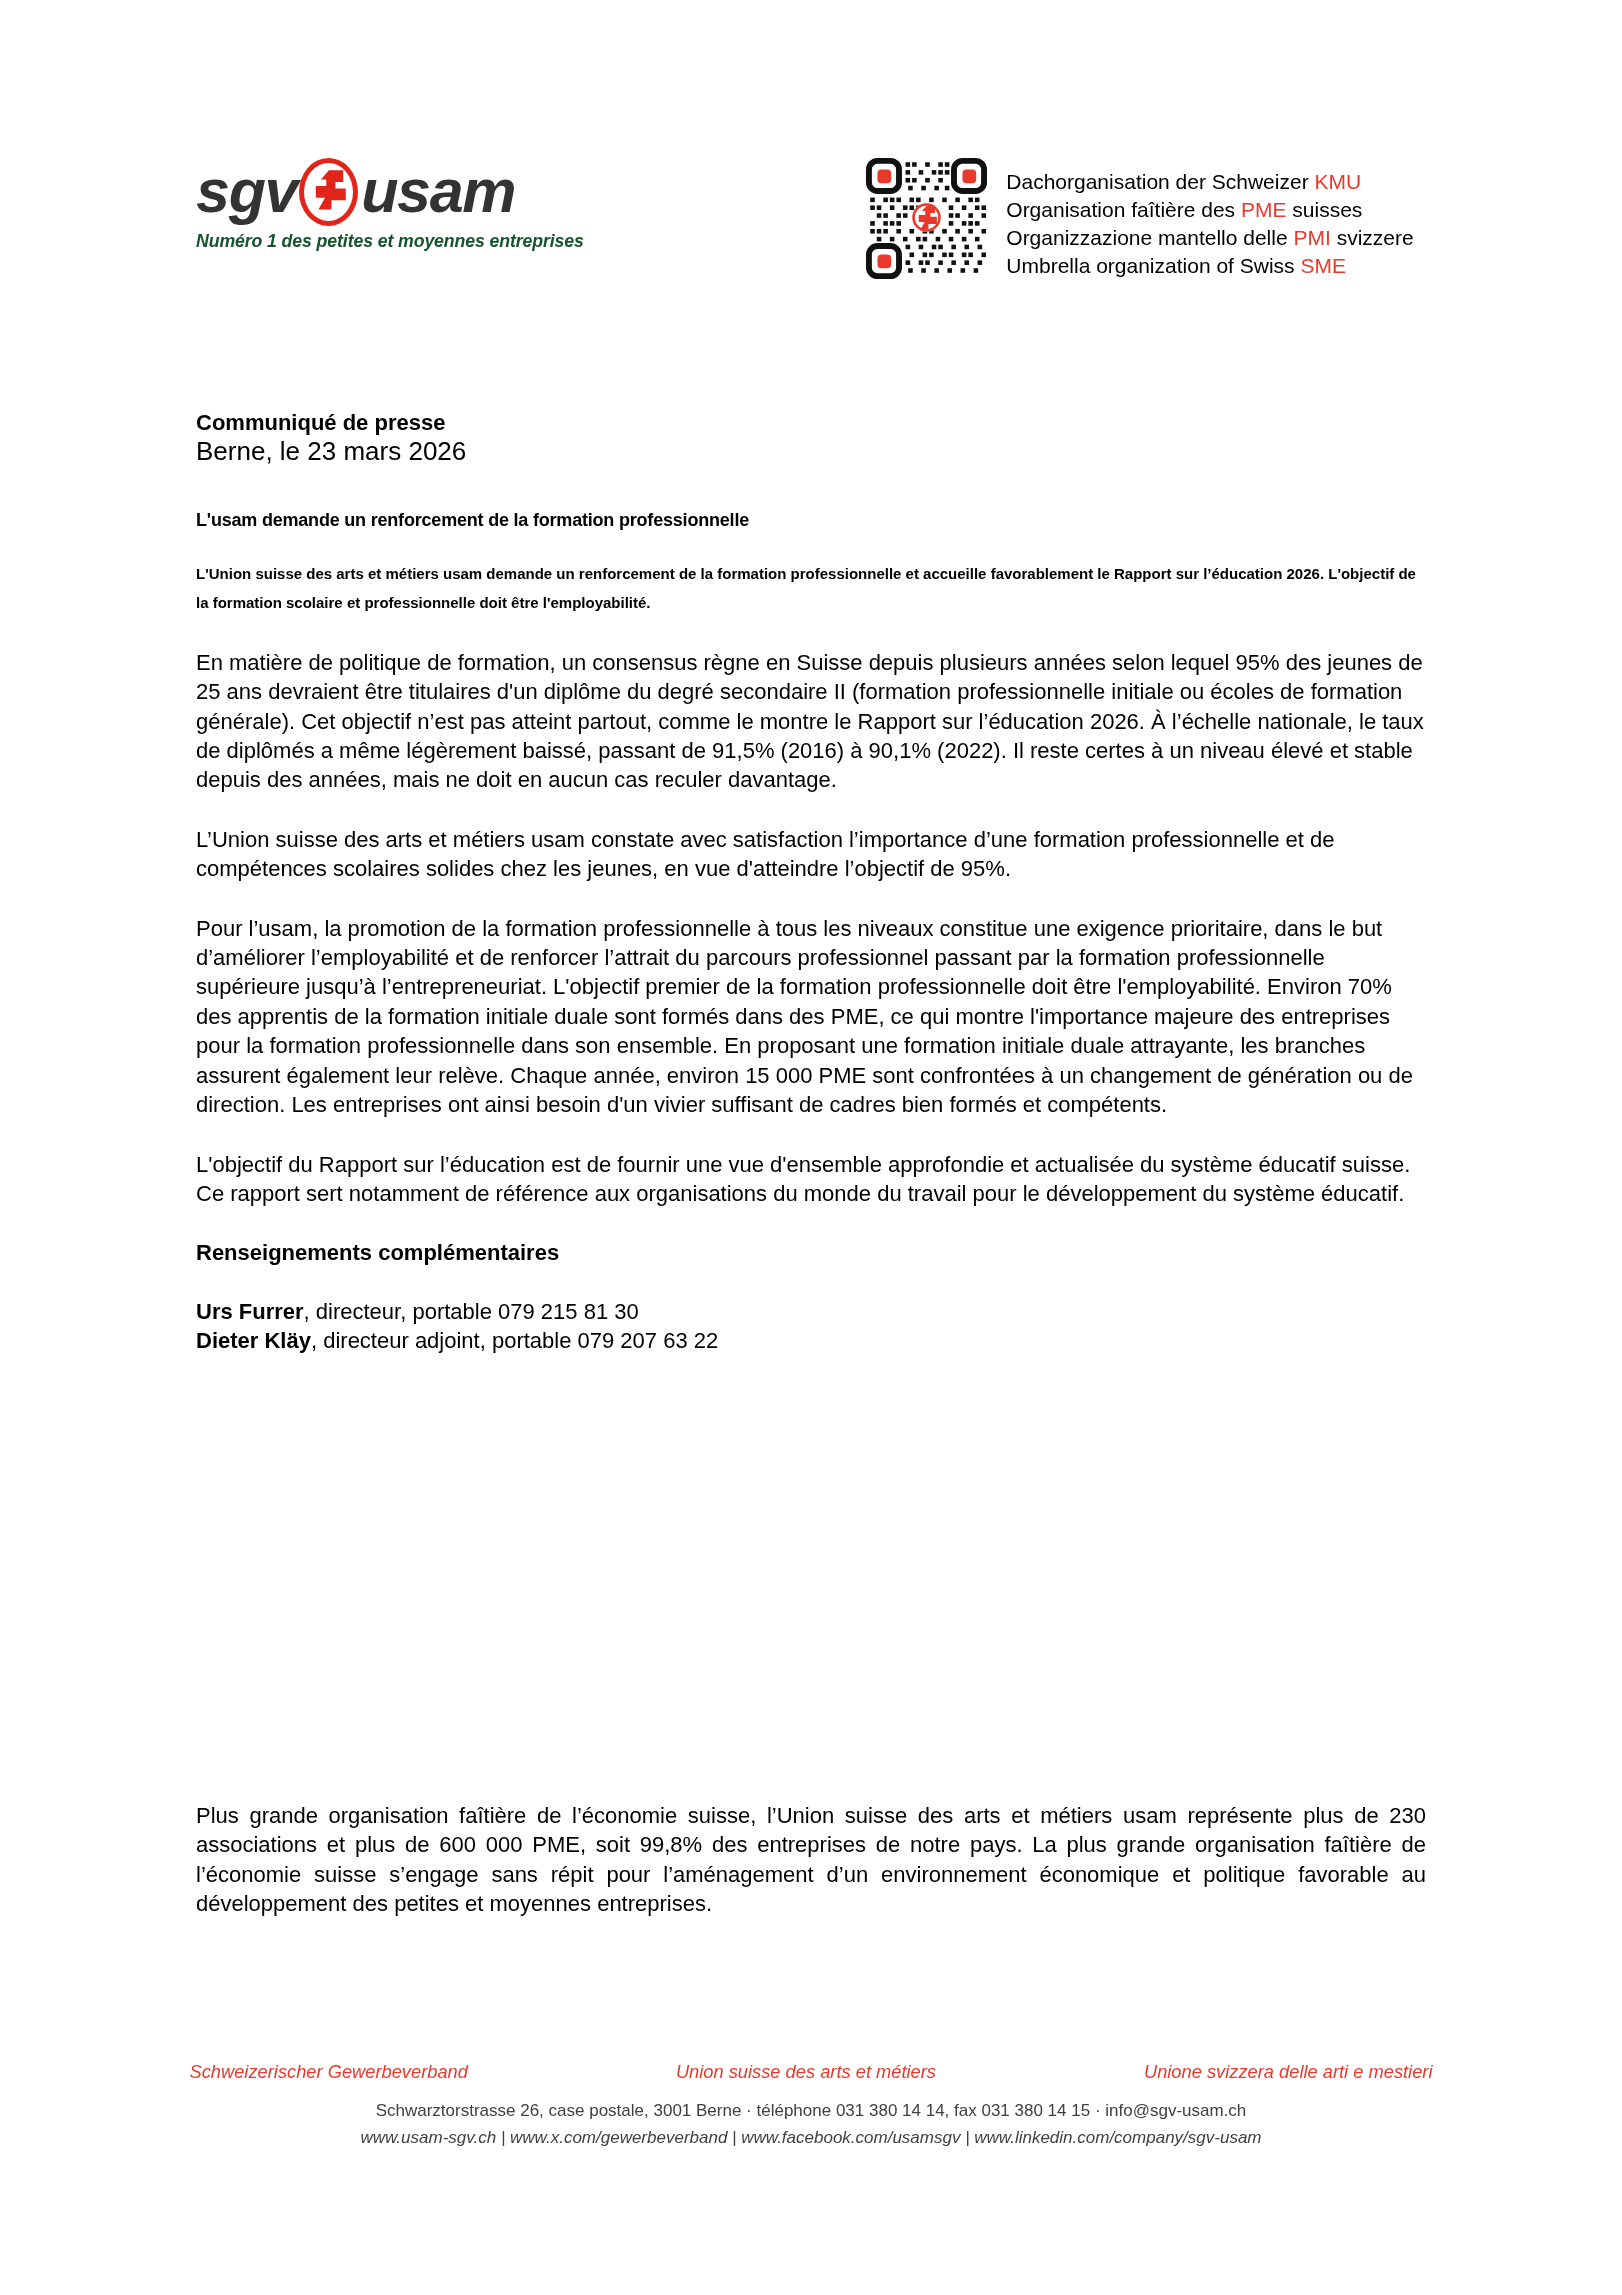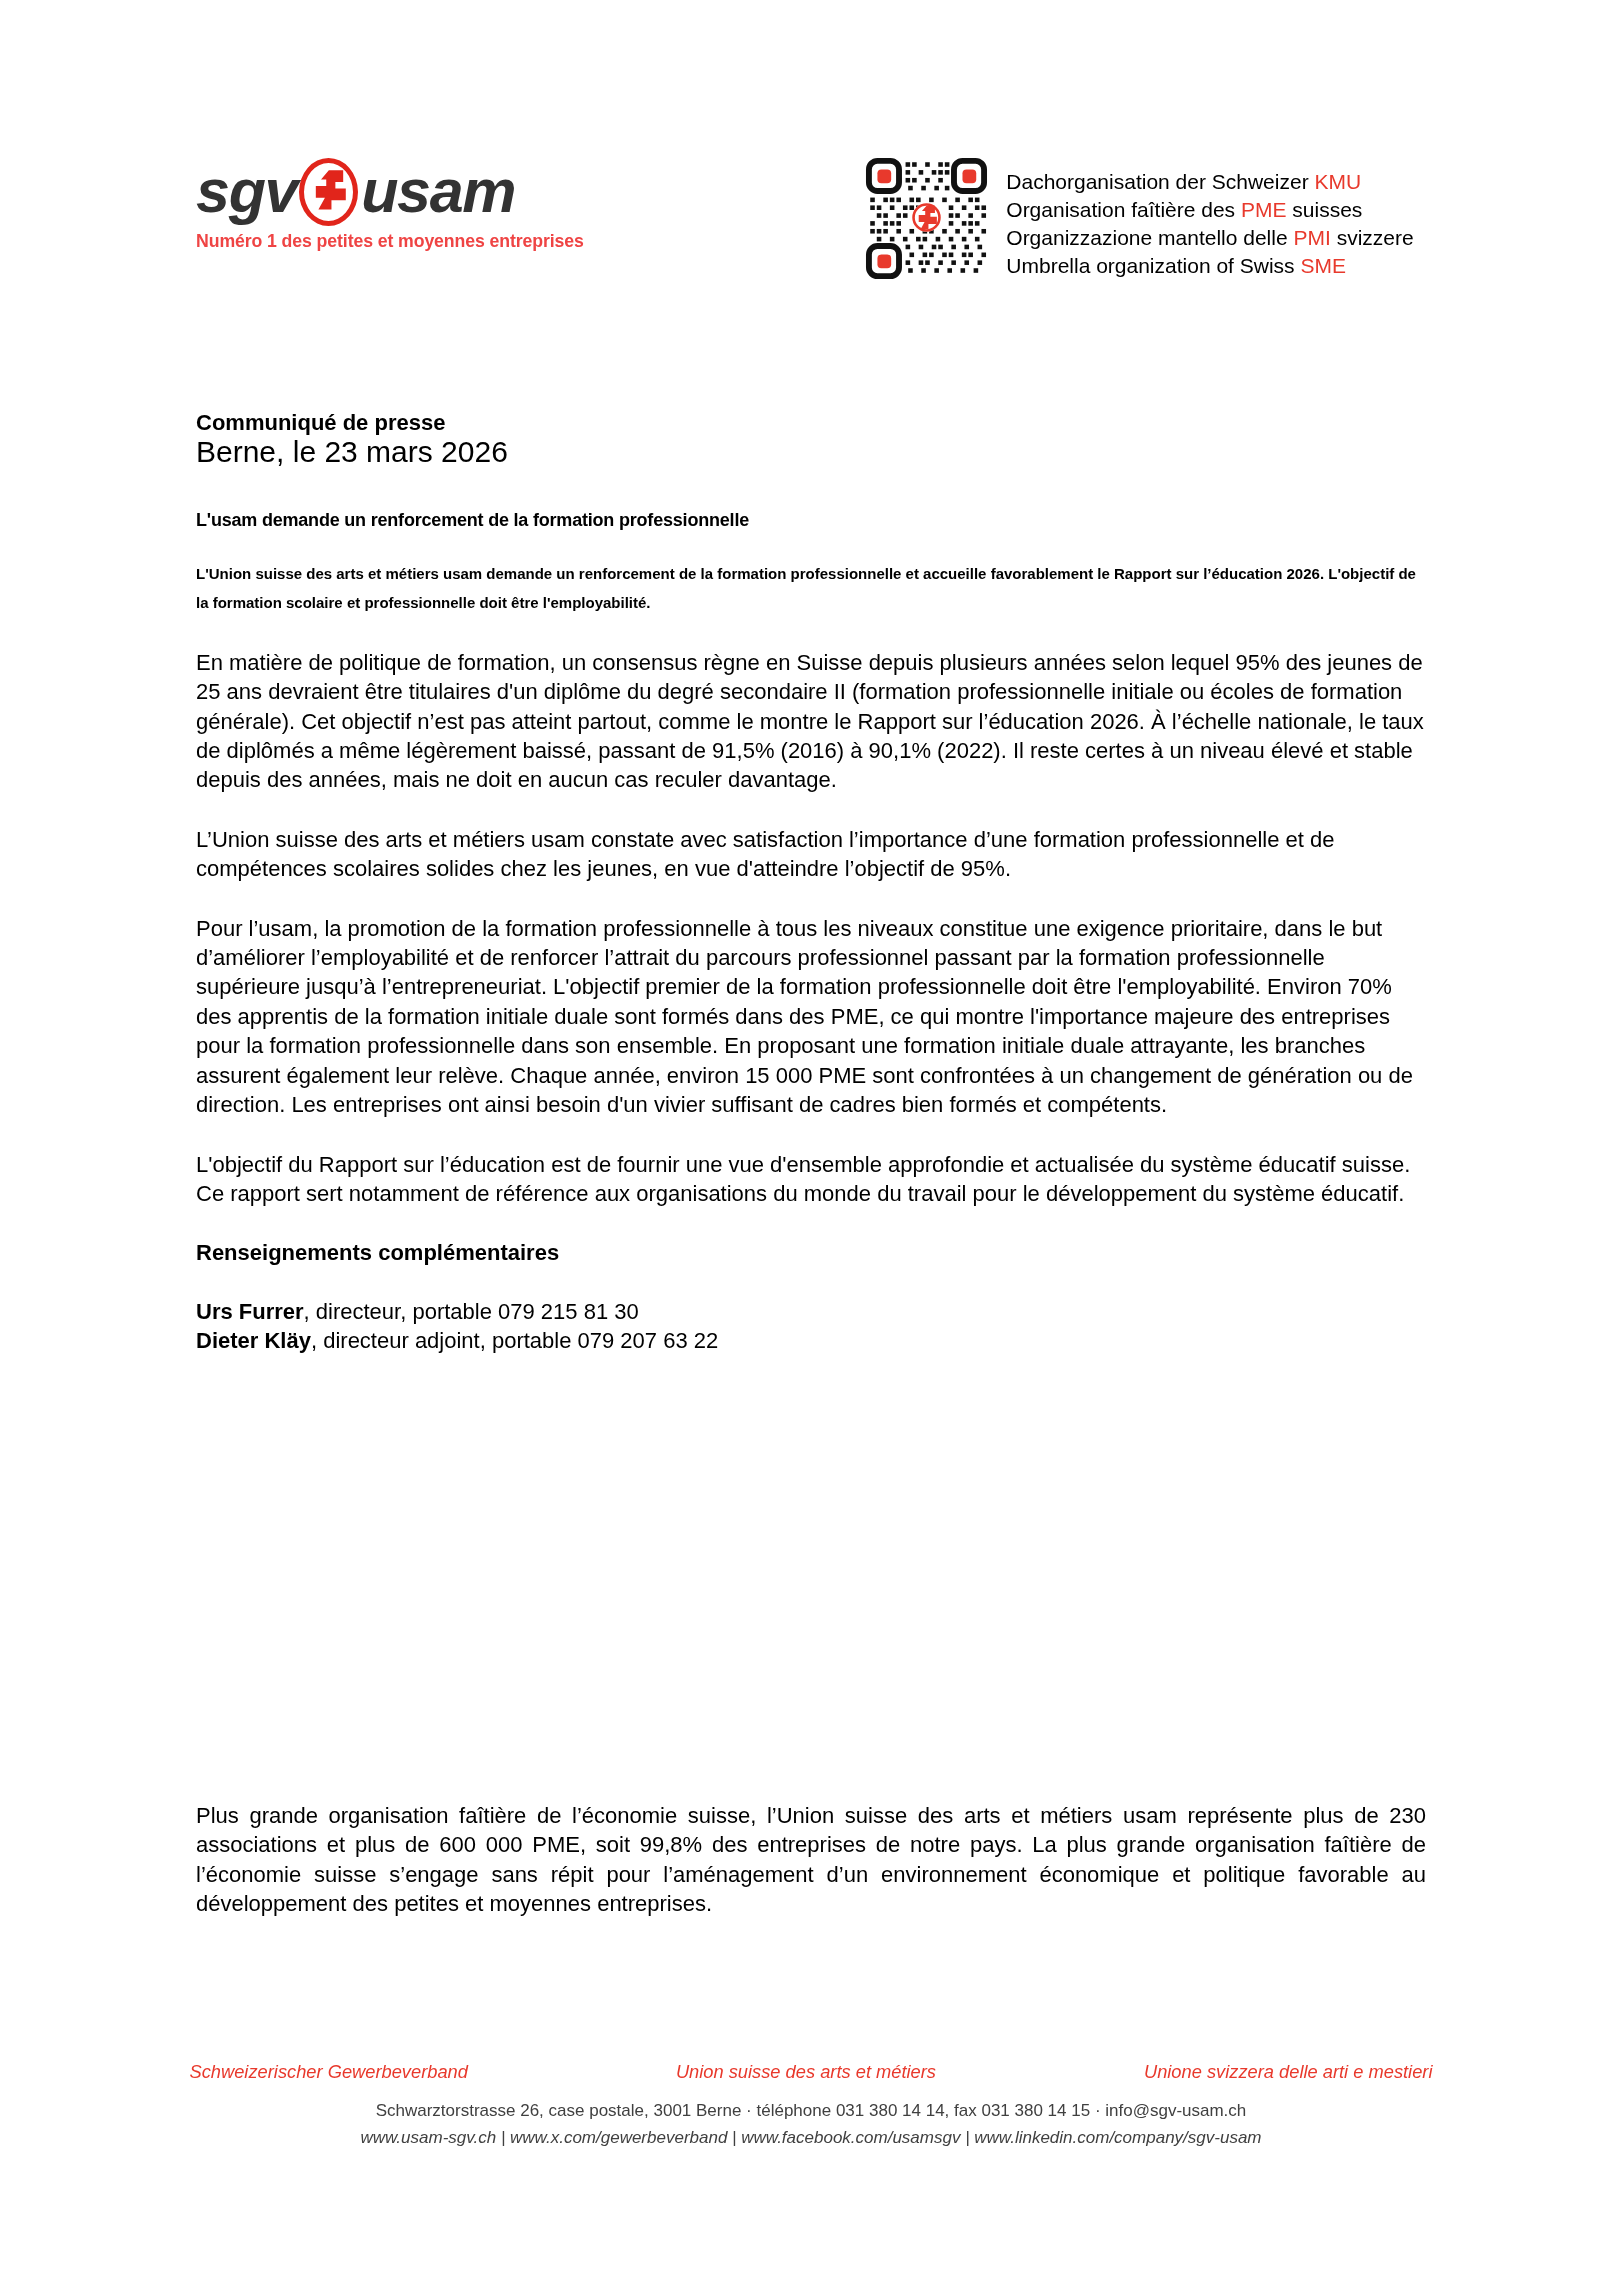--- a/index.html
+++ b/index.html
@@ -62,23 +62,24 @@
     border: 5.9px solid #E1251B;
     border-radius: 50%;
     box-sizing: border-box;
   }
   .logo-mark .cross-svg {
     position: absolute;
     left: 15.7px;
     top: 14.4px;
   }
   .logo-tagline {
+    font-style: italic;
     font-weight: bold;
     font-size: 17.7px;
-    color: #ef4444;
+    color: #14532d;
     margin-top: 3.9px;
     letter-spacing: -0.1px;
   }
 
   
   .qr-block {
     position: absolute;
     left: 865px;
     top: 14.4px;
     display: flex;
@@ -116,21 +117,21 @@
     top: 380px;
     width: 1230px;
     margin-top: 28px;
   }
   .kicker {
     font-size: 22px;
     font-weight: bold;
     line-height: 29px;
   }
   .dateline {
-    font-size: 30px;
+    font-size: 26px;
     line-height: 29px;
     margin-bottom: 37px;
   }
   h1.title {
     font-size: 18px;
     font-weight: bold;
     line-height: 34px;
     margin: 0 0 22px 0;
     letter-spacing: -0.2px;
   }

